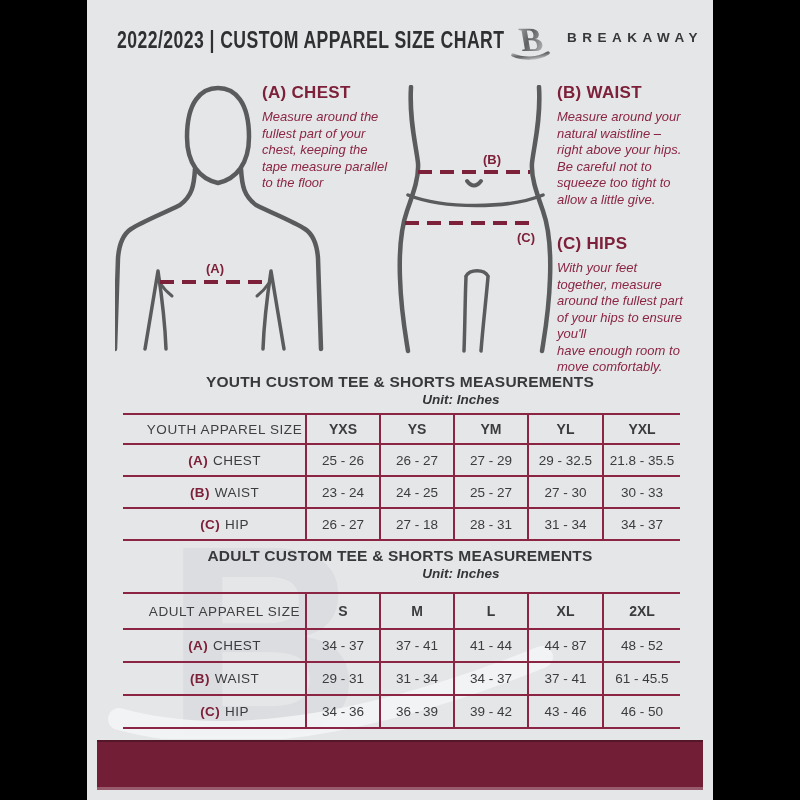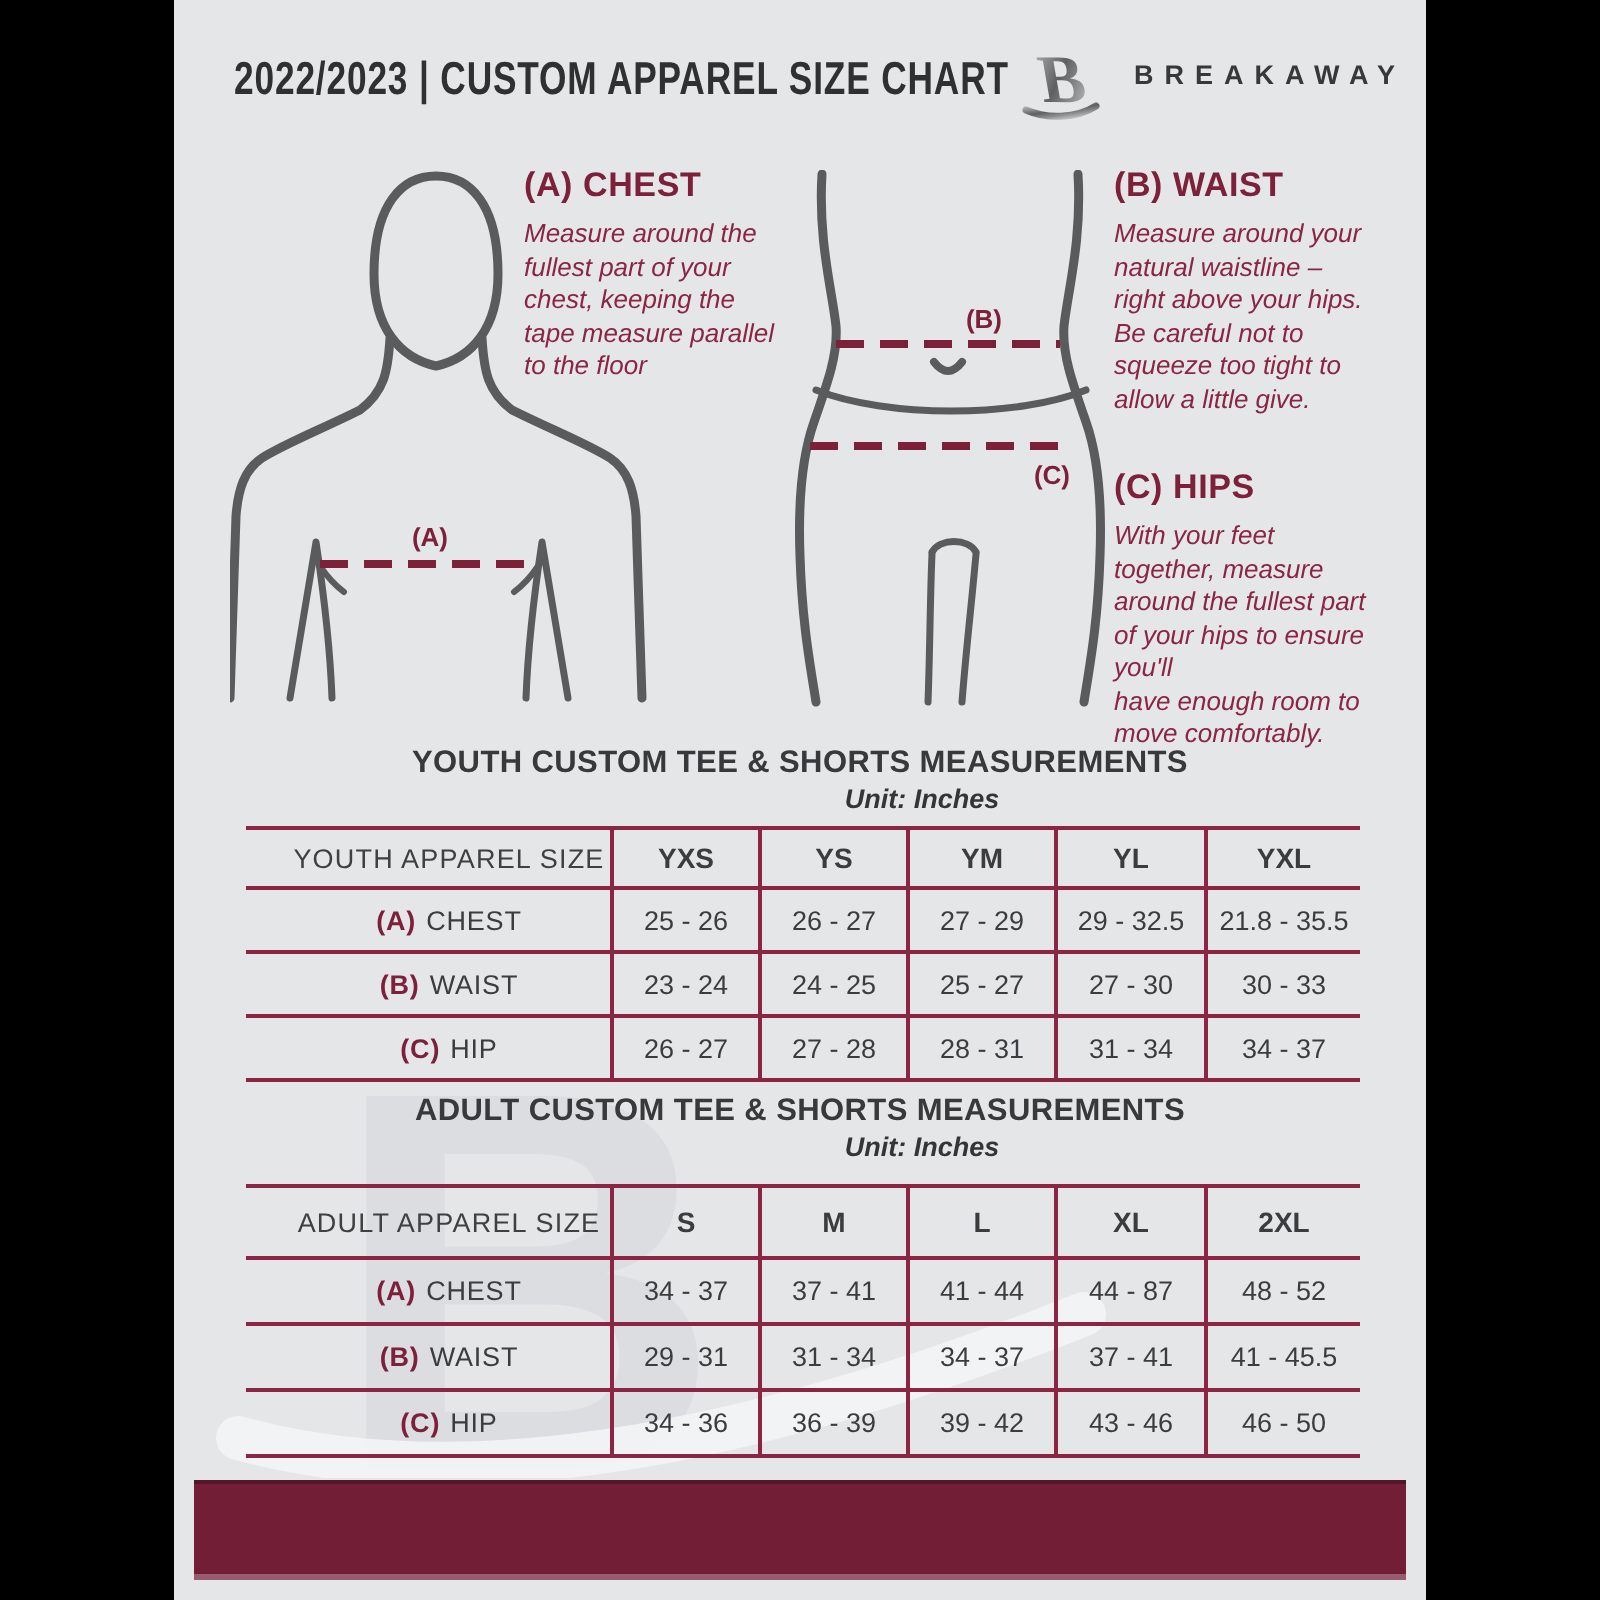--- a/index.html
+++ b/index.html
@@ -185,21 +185,21 @@
           <td class="row-label"><span class="row-prefix">(B)</span><span>WAIST</span></td>
           <td>23 - 24</td>
           <td>24 - 25</td>
           <td>25 - 27</td>
           <td>27 - 30</td>
           <td>30 - 33</td>
         </tr>
         <tr>
           <td class="row-label"><span class="row-prefix">(C)</span><span>HIP</span></td>
           <td>26 - 27</td>
-          <td>27 - 28</td>
+          <td>27 - 18</td>
           <td>28 - 31</td>
           <td>31 - 34</td>
           <td>34 - 37</td>
         </tr>
       </tbody>
     </table>
 
     <div class="section-title t-adult-title">ADULT CUSTOM TEE &amp; SHORTS MEASUREMENTS</div>
     <div class="section-unit t-adult-unit">Unit: Inches</div>
 
@@ -230,21 +230,21 @@
           <td>41 - 44</td>
           <td>44 - 87</td>
           <td>48 - 52</td>
         </tr>
         <tr>
           <td class="row-label"><span class="row-prefix">(B)</span><span>WAIST</span></td>
           <td>29 - 31</td>
           <td>31 - 34</td>
           <td>34 - 37</td>
           <td>37 - 41</td>
-          <td>41 - 45.5</td>
+          <td>61 - 45.5</td>
         </tr>
         <tr>
           <td class="row-label"><span class="row-prefix">(C)</span><span>HIP</span></td>
           <td>34 - 36</td>
           <td>36 - 39</td>
           <td>39 - 42</td>
           <td>43 - 46</td>
           <td>46 - 50</td>
         </tr>
       </tbody>

